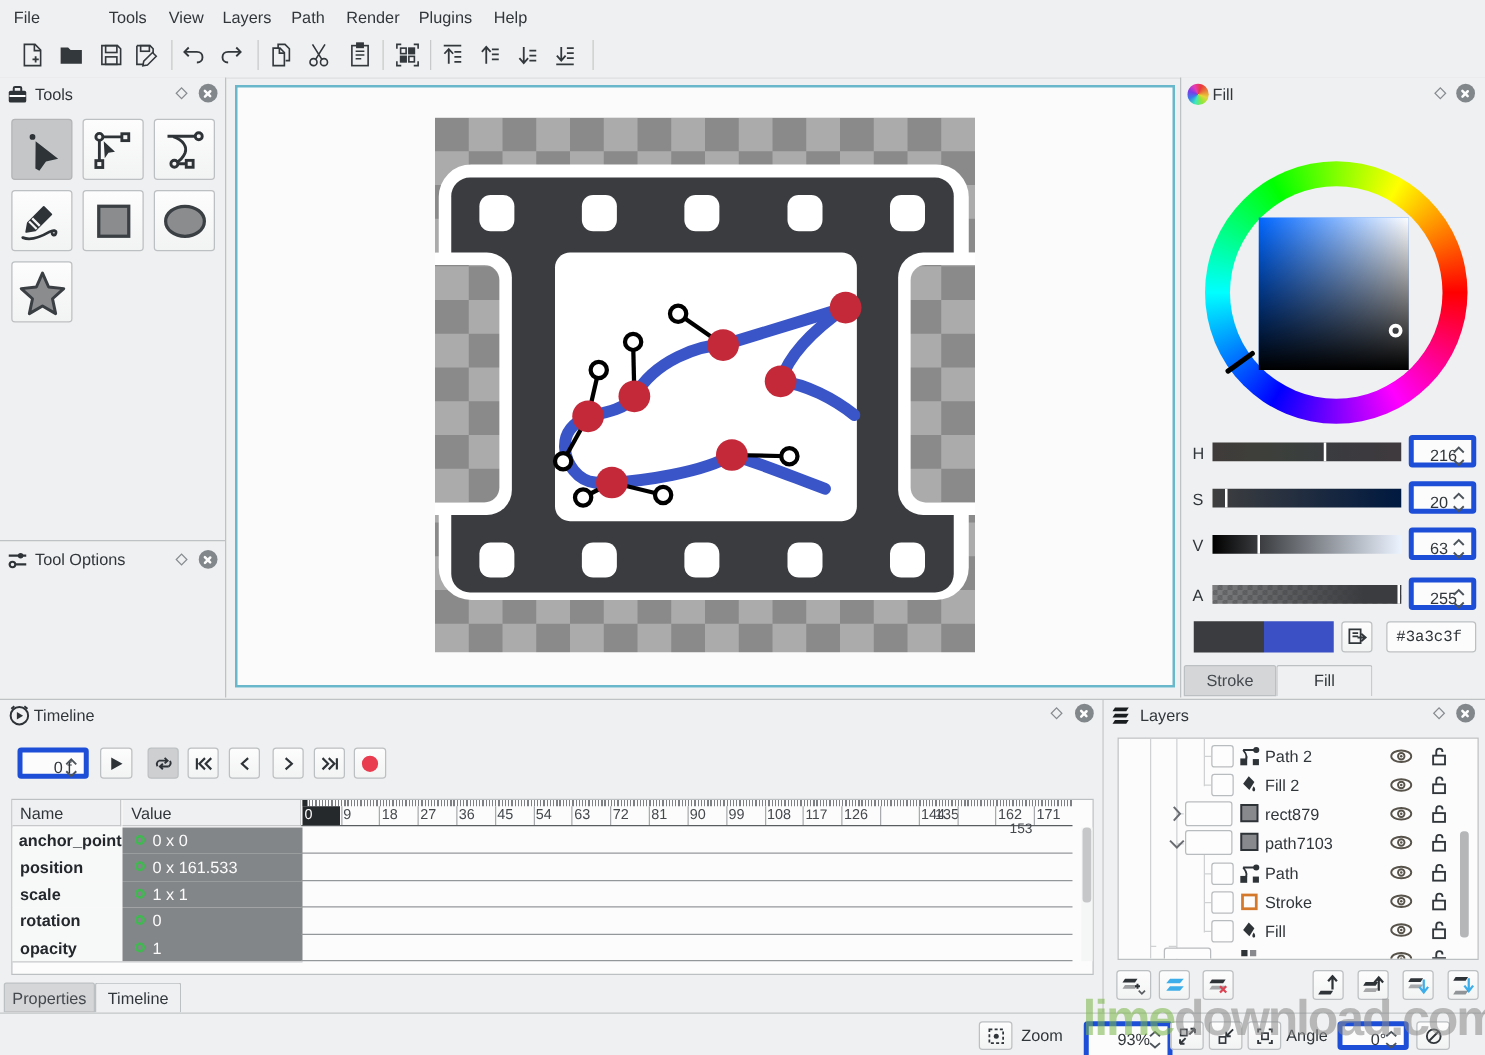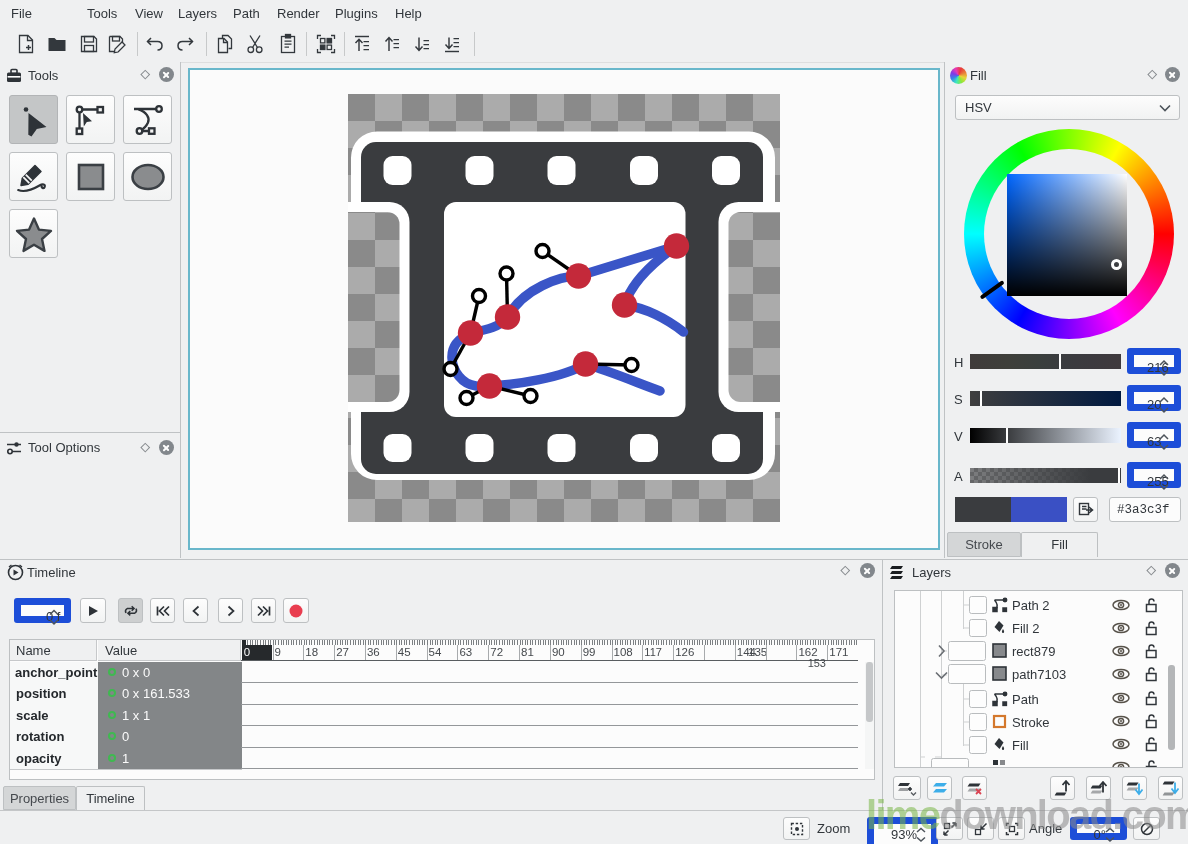--- a/index.html
+++ b/index.html
@@ -9,21 +9,21 @@
 .btn { position:absolute; background:linear-gradient(#fdfdfd,#f2f3f3); border:1px solid #bdc0c2; border-radius:3px; }
 .btn svg { position:absolute; left:50%; top:50%; transform:translate(-50%,-50%); }
 .vsep { position:absolute; width:1px; background:#c7c9ca; }
 .hline { position:absolute; height:1px; background:#bfc2c4; }
 .vline { position:absolute; width:1px; background:#bfc2c4; }
 .ptitle { position:absolute; font-size:13px; color:#31363b; }
 .diamond { position:absolute; width:6.5px; height:6.5px; border:1.2px solid #888c90; transform:rotate(45deg); background:transparent; }
 .closebtn { position:absolute; width:15px; height:15px; border-radius:50%; background:#82878c; }
 .closebtn:before { content:""; position:absolute; left:3.3px; top:6.6px; width:8.4px; height:1.9px; background:#fdfdfd; transform:rotate(45deg); border-radius:1px;}
 .closebtn:after { content:""; position:absolute; left:3.3px; top:6.6px; width:8.4px; height:1.9px; background:#fdfdfd; transform:rotate(-45deg); border-radius:1px;}
-.spin { position:absolute; background:#fcfcfc; border:7px solid #1d4ed8; border-radius:3px; }
+.spin { position:absolute; background:#fcfcfc; border:4px solid #1d4ed8; border-radius:3px; }
 .spin .chev { position:absolute; right:4px; }
 .menuitem { position:absolute; top:0; height:27px; line-height:27px; }
 </style>
 </head>
 <body>
 
 <div class="abs" id="menubar" style="left:0;top:0;width:1048px;height:27px;background:#eff0f1;">
   <span class="menuitem" style="left:11px;">File</span>
   <span class="menuitem" style="left:47px;margin-top:34px;">Edit</span>
   <span class="menuitem" style="left:87px;">Tools</span>
@@ -277,26 +277,20 @@
     </g>
   </g>
 </svg>
 
 <div class="abs" id="filldock" style="left:944px;top:62px;width:244px;height:497px;background:#eff0f1;font-size:13px;">
   <div class="abs" style="left:6px;top:5px;width:17px;height:17px;border-radius:50%;background:conic-gradient(from 20deg,#e83a3a,#e87e3a,#e8d43a,#8ce83a,#3ae8c0,#3a7ee8,#7e3ae8,#e83ab4,#e83a3a);"></div>
   <span class="ptitle" style="left:26px;top:6px;">Fill</span>
   <div class="diamond" style="left:205px;top:9px;"></div>
   <div class="closebtn" style="left:221px;top:5px;"></div>
 
-  <div class="abs" style="left:11px;top:33px;width:225px;height:25px;background:linear-gradient(#fdfdfd,#f1f2f2);border:1px solid #bdc0c2;border-radius:3px;">
-    <span style="position:absolute;left:9px;top:4px;">HSV</span>
-    <svg style="position:absolute;right:8px;top:8px;" width="12" height="8" viewBox="0 0 12 8">
-        <path d="M1,1.5 L6,6.5 L11,1.5" stroke="#4d545b" stroke-width="1.6" fill="none"></path>
-      </svg>
-  </div>
 
   <div class="abs" style="left:20px;top:67px;width:210px;height:210px;border-radius:50%;background:conic-gradient(from 0deg,#80ff00,#ffff00 8.3%,#ff0000 25%,#ff00ff 41.7%,#0000ff 58.3%,#00ffff 75%,#00ff00 91.7%,#80ff00);"></div>
   <div class="abs" style="left:40px;top:87px;width:170px;height:170px;border-radius:50%;background:#eff0f1;"></div>
   <svg class="abs" style="left:20px;top:67px;" width="210" height="210" viewBox="0 0 210 210">
     <line x1="37.9" y1="153.8" x2="18.4" y2="167.9" stroke="#000" stroke-width="4" stroke-linecap="round"></line>
   </svg>
   <div class="abs" style="left:63px;top:112px;width:120px;height:122px;background:linear-gradient(to bottom,rgba(0,0,0,0),#000),linear-gradient(to right,rgba(255,255,255,0),#fff),#0066ff;"></div>
   <div class="abs" style="left:167px;top:197px;width:11px;height:11px;border-radius:50%;border:3px solid #fff;"></div>
 
   <span class="abs" style="left:10px;top:293px;">H</span>

